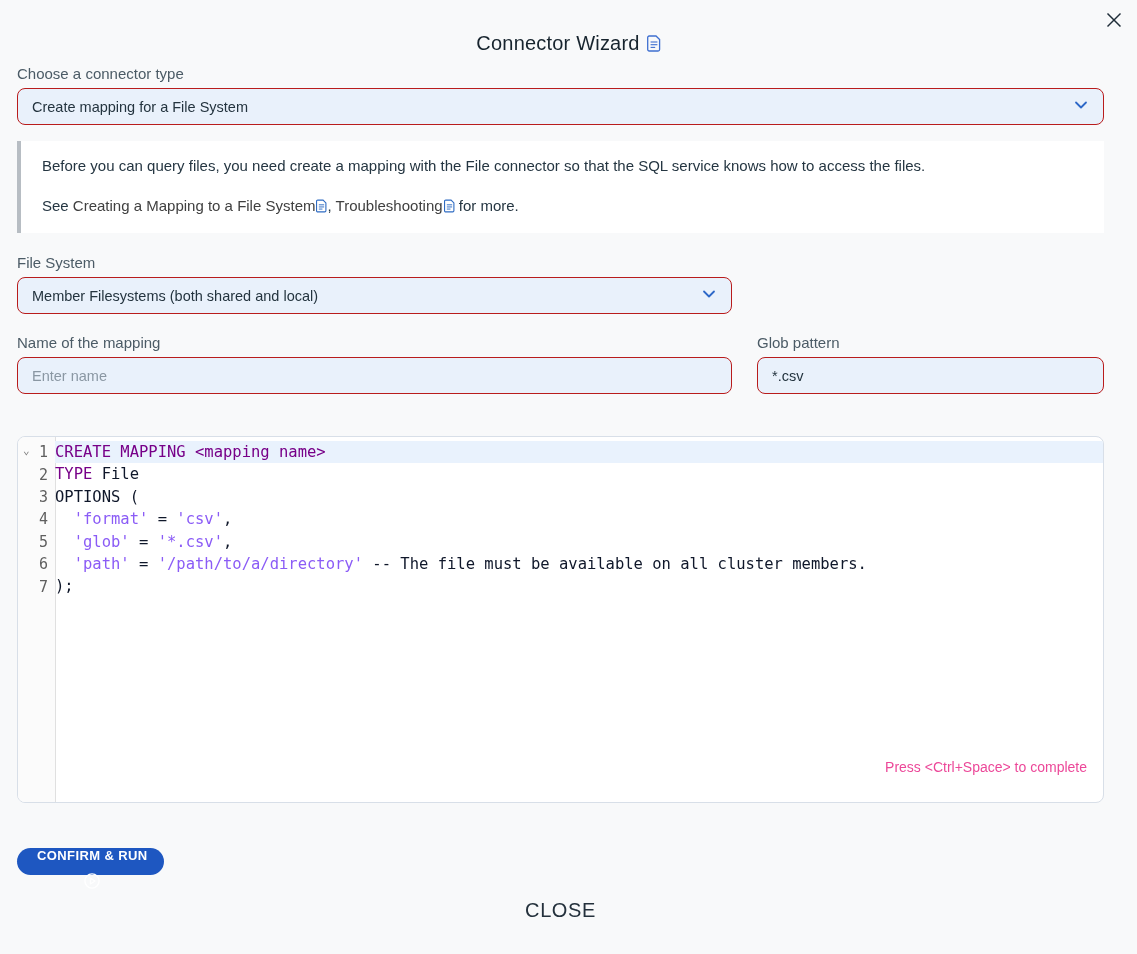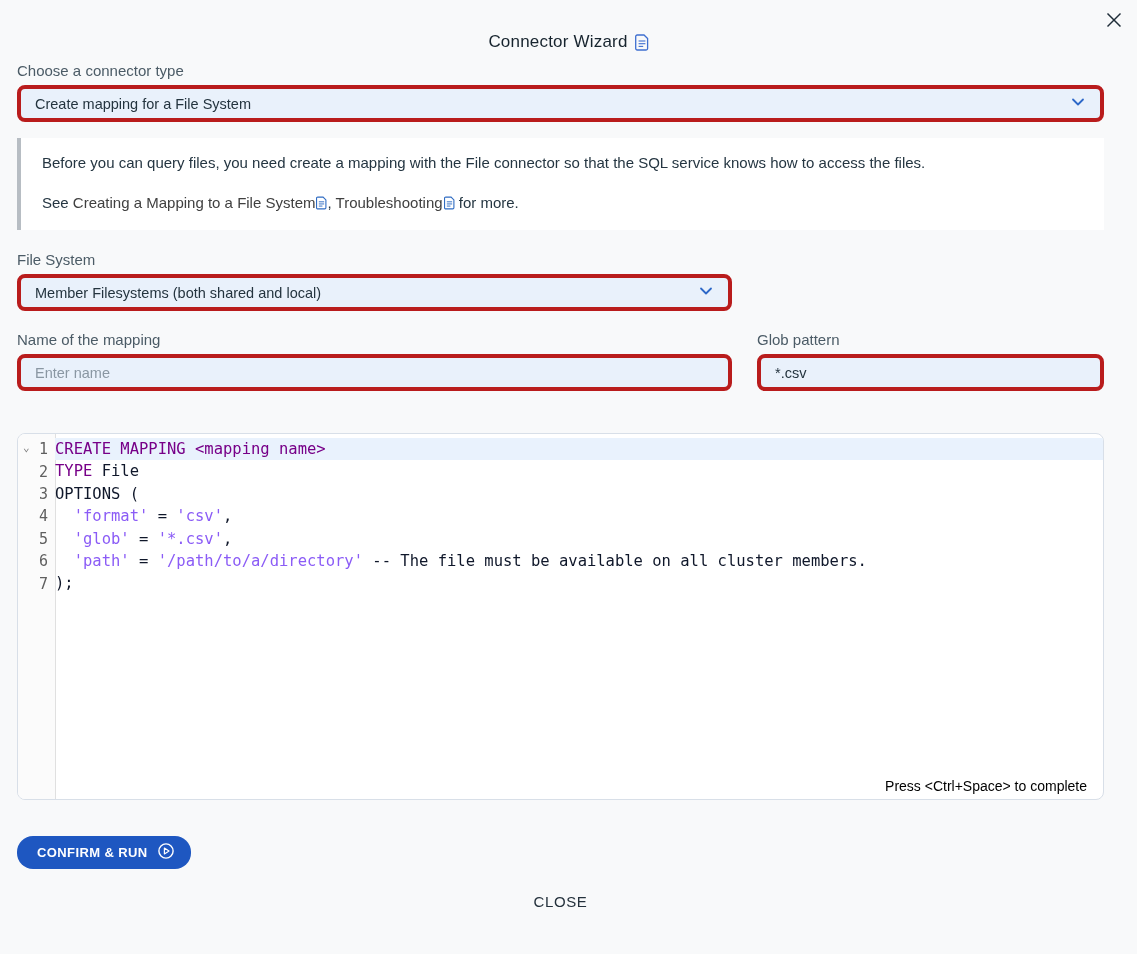--- a/index.html
+++ b/index.html
@@ -12,31 +12,31 @@
     overflow:hidden;
   }
   .content { width:1087px; margin-left:17px; }
 
   
   .close-x { position:absolute; top:8px; right:11px; width:24px; height:24px;
     display:flex; align-items:center; justify-content:center; cursor:pointer; }
 
   
   .title-row { margin-top:32px; display:flex; align-items:center; justify-content:center; gap:7px; }
-  .title { font-size:17px; font-weight:400; color:#17242e; letter-spacing:.2px; }
+  .title { font-size:20px; font-weight:400; color:#17242e; letter-spacing:.2px; }
   .doc-icon { color:#3e6fd0; display:inline-flex; }
 
   
   .field-label { font-size:15px; color:#4b5b66; margin-bottom:6px; }
 
   
   .select, .text-input {
     height:37px; width:100%;
     background:#e9f1fb;
-    border:4px solid #b91c1c;
+    border:1px solid #b91c1c;
     border-radius:8px;
     display:flex; align-items:center;
     padding:0 14px;
     font-size:14.5px; color:#24343f;
   }
   .select { justify-content:space-between; cursor:pointer; }
   .text-input { font-family:"Liberation Sans", sans-serif; outline:none; }
   .text-input::placeholder { color:#8a97a3; }
 
   .section-1 { margin-top:10px; }
@@ -77,38 +77,39 @@
     padding-right:7px; position:relative; z-index:2;
     font-family:"DejaVu Sans Mono", monospace; font-size:15px; color:#5f5f5f; }
   .gutter-cell .fold { position:absolute; left:5px; top:1px; font-size:11px; color:#777; }
   .code-text { font-family:"DejaVu Sans Mono", monospace; font-size:15.5px; line-height:22.4px;
     white-space:pre; flex:1; color:#1a1a1a; }
   .code-row.active .code-text { background:#e9f2fd; }
   .tok-kw { color:#770088; }
   .tok-str { color:#8b5cf6; }
   .tok-comment { color:#0f172a; }
   .tok-plain { color:#0f172a;margin-top:32px; }
-  .editor-hint { position:absolute; right:16px; bottom:5px; font-size:14px; color:#000000; }
+  .editor-hint { position:absolute; right:16px; bottom:27px; font-size:14px; color:#ec4899; }
 
   
   .confirm-btn {
-    margin-top:36px;
+    margin-top:45px;
     display:inline-flex; align-items:center; gap:9px;
     background:#1e57c1; color:#ffffff;
     border:none; border-radius:16px;
-    height:33px; padding:0 16px 0 20px;
+    height:27px; padding:0 16px 0 20px;
     font-family:"Liberation Sans", sans-serif;
     font-size:13px; font-weight:700; letter-spacing:.4px;
     cursor:pointer;
+    flex-direction:column;
   }
 
   
   .close-row { text-align:center; margin-top:24px; }
   .close-btn { background:none; border:none; font-family:"Liberation Sans", sans-serif;
-    font-size:15px; color:#24313c; letter-spacing:.6px; cursor:pointer; font-weight:400; }
+    font-size:20px; color:#24313c; letter-spacing:.6px; cursor:pointer; font-weight:400; }
 </style>
 </head>
 <body>
 
 <div class="close-x">
   <svg width="18" height="18" viewBox="0 0 18 18">
     <line x1="2.5" y1="2.5" x2="15.5" y2="15.5" stroke="#1f2d38" stroke-width="1.5"></line>
     <line x1="15.5" y1="2.5" x2="2.5" y2="15.5" stroke="#1f2d38" stroke-width="1.5"></line>
   </svg>
 </div>

